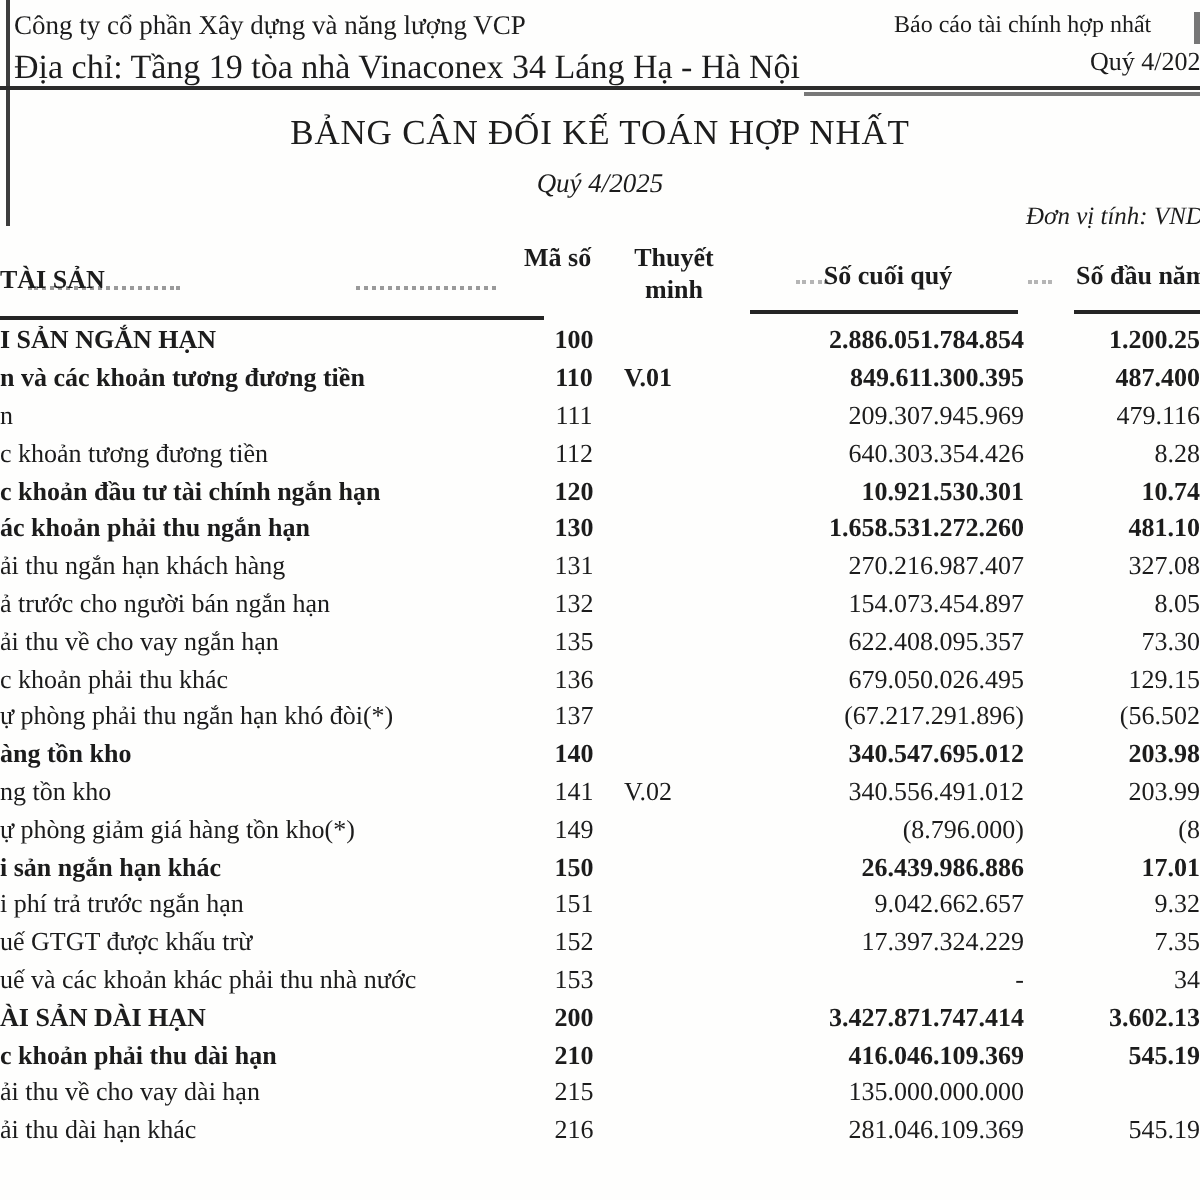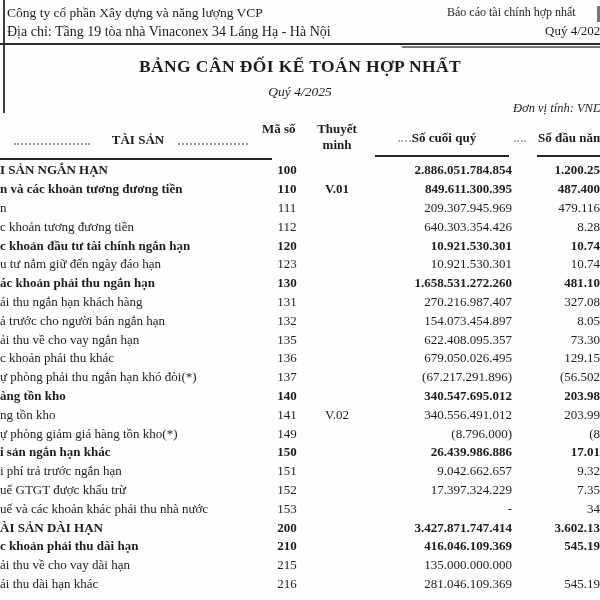--- a/index.html
+++ b/index.html
@@ -16,76 +16,76 @@
     color: #1c1c1c;
     overflow: hidden;
   }
   
   .company-name {
     position: absolute; left: 7px; top: 5px;
     font-size: 13.5px; font-weight: 400; white-space: nowrap;
   }
   .company-address {
     position: absolute; left: 7px; top: 24px;
-    font-size: 14px; white-space: nowrap;
+    font-size: 17px; white-space: nowrap;
   }
   .report-title {
     position: absolute; left: 447px; top: 5px;
     font-size: 12px; font-weight: 400; white-space: nowrap;
   }
   .report-period {
     position: absolute; left: 545px; top: 23px;
     font-size: 13px; white-space: nowrap;
   }
   .head-rule {
     position: absolute; left: 0; top: 43px;
     width: 600px; height: 1.6px; background: #2b2b2b;
   }
   .head-rule-2 {
     position: absolute; left: 402px; top: 46px;
     width: 198px; height: 2.4px; background: #4b4b4b; opacity: .75;
   }
   
   .stmt-title {
     position: absolute; left: 0; top: 56px; width: 600px;
-    text-align: center; font-size: 17.5px; font-weight: 700;
+    text-align: center; font-size: 17.5px; font-weight: 400;
     letter-spacing: .4px; white-space: nowrap;
   }
   .stmt-period {
     position: absolute; left: 0; top: 84px; width: 600px;
     text-align: center; font-style: italic; font-size: 13.5px;
   }
   .unit-note {
     position: absolute; left: 513px; top: 101px;
     font-style: italic; font-size: 12.5px; white-space: nowrap;
   }
   
   .th { position: absolute; font-size: 13px; font-weight: 700; }
-  .th-assets { left: 0; width: 212px; top: 132px; text-align: center; padding-left: 32px; }
+  .th-assets { left: 0; width: 212px; top: 132px; text-align: left; }
   .th-code   { left: 262px; width: 50px; top: 121px; text-align: left; line-height: 15.5px; }
   .th-note   { left: 306px; width: 62px; top: 121px; text-align: center; line-height: 15.5px; }
   .th-endq   { left: 378px; width: 132px; top: 130px; text-align: center; }
   .th-begin  { left: 538px; top: 130px; white-space: nowrap; }
   .th-underline { position: absolute; background: #252525; height: 1.8px; }
   .u-assets { left: 0;   top: 158px; width: 272px; }
   .u-endq   { left: 375px; top: 155px; width: 134px; }
   .u-begin  { left: 537px; top: 155px; width: 63px; }
   
   table.sheet {
     position: absolute; left: 0; top: 161px;
     width: 600px; border-collapse: collapse; table-layout: fixed;
   }
   table.sheet td {
     padding: 0; font-size: 13px; white-space: nowrap;
     vertical-align: middle; color: #1c1c1c;
   }
   table.sheet tr { height: 18.8px; }
   td.c-label { overflow: hidden; padding-left: 1px; }
   td.c-code  { text-align: center; }
-  td.c-note  { text-align: center; }
+  td.c-note  { text-align: left; }
   td.c-endq  { text-align: right; padding-right: 9px; }
   td.c-begin { text-align: right; overflow: hidden; }
   tr.bold td { font-weight: 700; }
   
   .artifact { position: absolute; pointer-events: none; }
   .a-left-line { left: 3px; top: 0; width: 2px; height: 113px; background: #3d3d3d; }
   .a-right-mark { right: 0; top: 6px; width: 3px; height: 16px; background: #555; opacity: .8; }
   .a-dots-1 { left: 14px;  top: 143px; width: 76px; border-top: 2px dotted #9a9a9a; }
   .a-dots-2 { left: 178px; top: 143px; width: 70px; border-top: 2px dotted #9a9a9a; }
   .a-dots-3 { left: 398px; top: 140px; width: 16px; border-top: 2px dotted #b5b5b5; }
@@ -160,27 +160,20 @@
       <td class="c-endq">640.303.354.426</td>
       <td class="c-begin">8.28</td>
     </tr>
         <tr class="bold">
       <td class="c-label">c khoản đầu tư tài chính ngắn hạn</td>
       <td class="c-code">120</td>
       <td class="c-note"></td>
       <td class="c-endq">10.921.530.301</td>
       <td class="c-begin">10.74</td>
     </tr>
-        <tr>
-      <td class="c-label">u tư nắm giữ đến ngày đáo hạn</td>
-      <td class="c-code">123</td>
-      <td class="c-note"></td>
-      <td class="c-endq">10.921.530.301</td>
-      <td class="c-begin">10.74</td>
-    </tr>
         <tr class="bold">
       <td class="c-label">ác khoản phải thu ngắn hạn</td>
       <td class="c-code">130</td>
       <td class="c-note"></td>
       <td class="c-endq">1.658.531.272.260</td>
       <td class="c-begin">481.10</td>
     </tr>
         <tr>
       <td class="c-label">ải thu ngắn hạn khách hàng</td>
       <td class="c-code">131</td>

